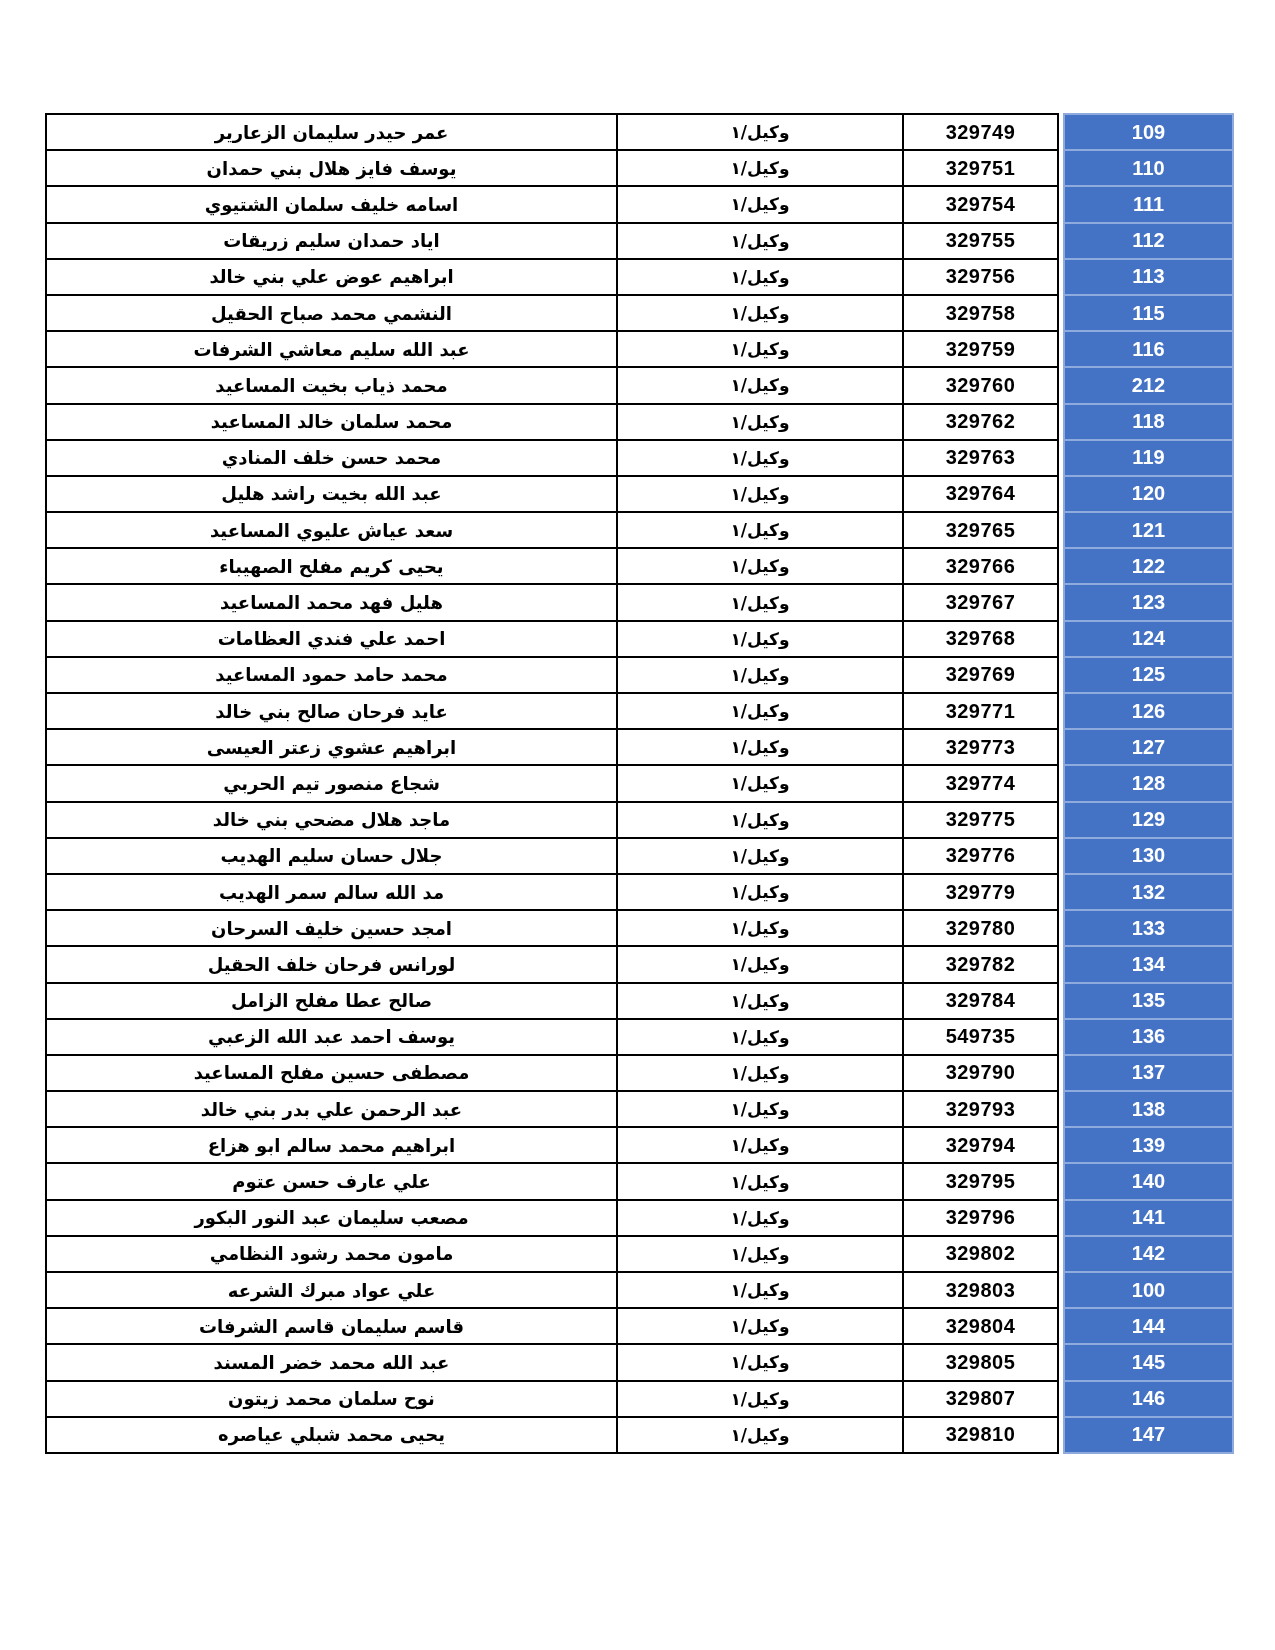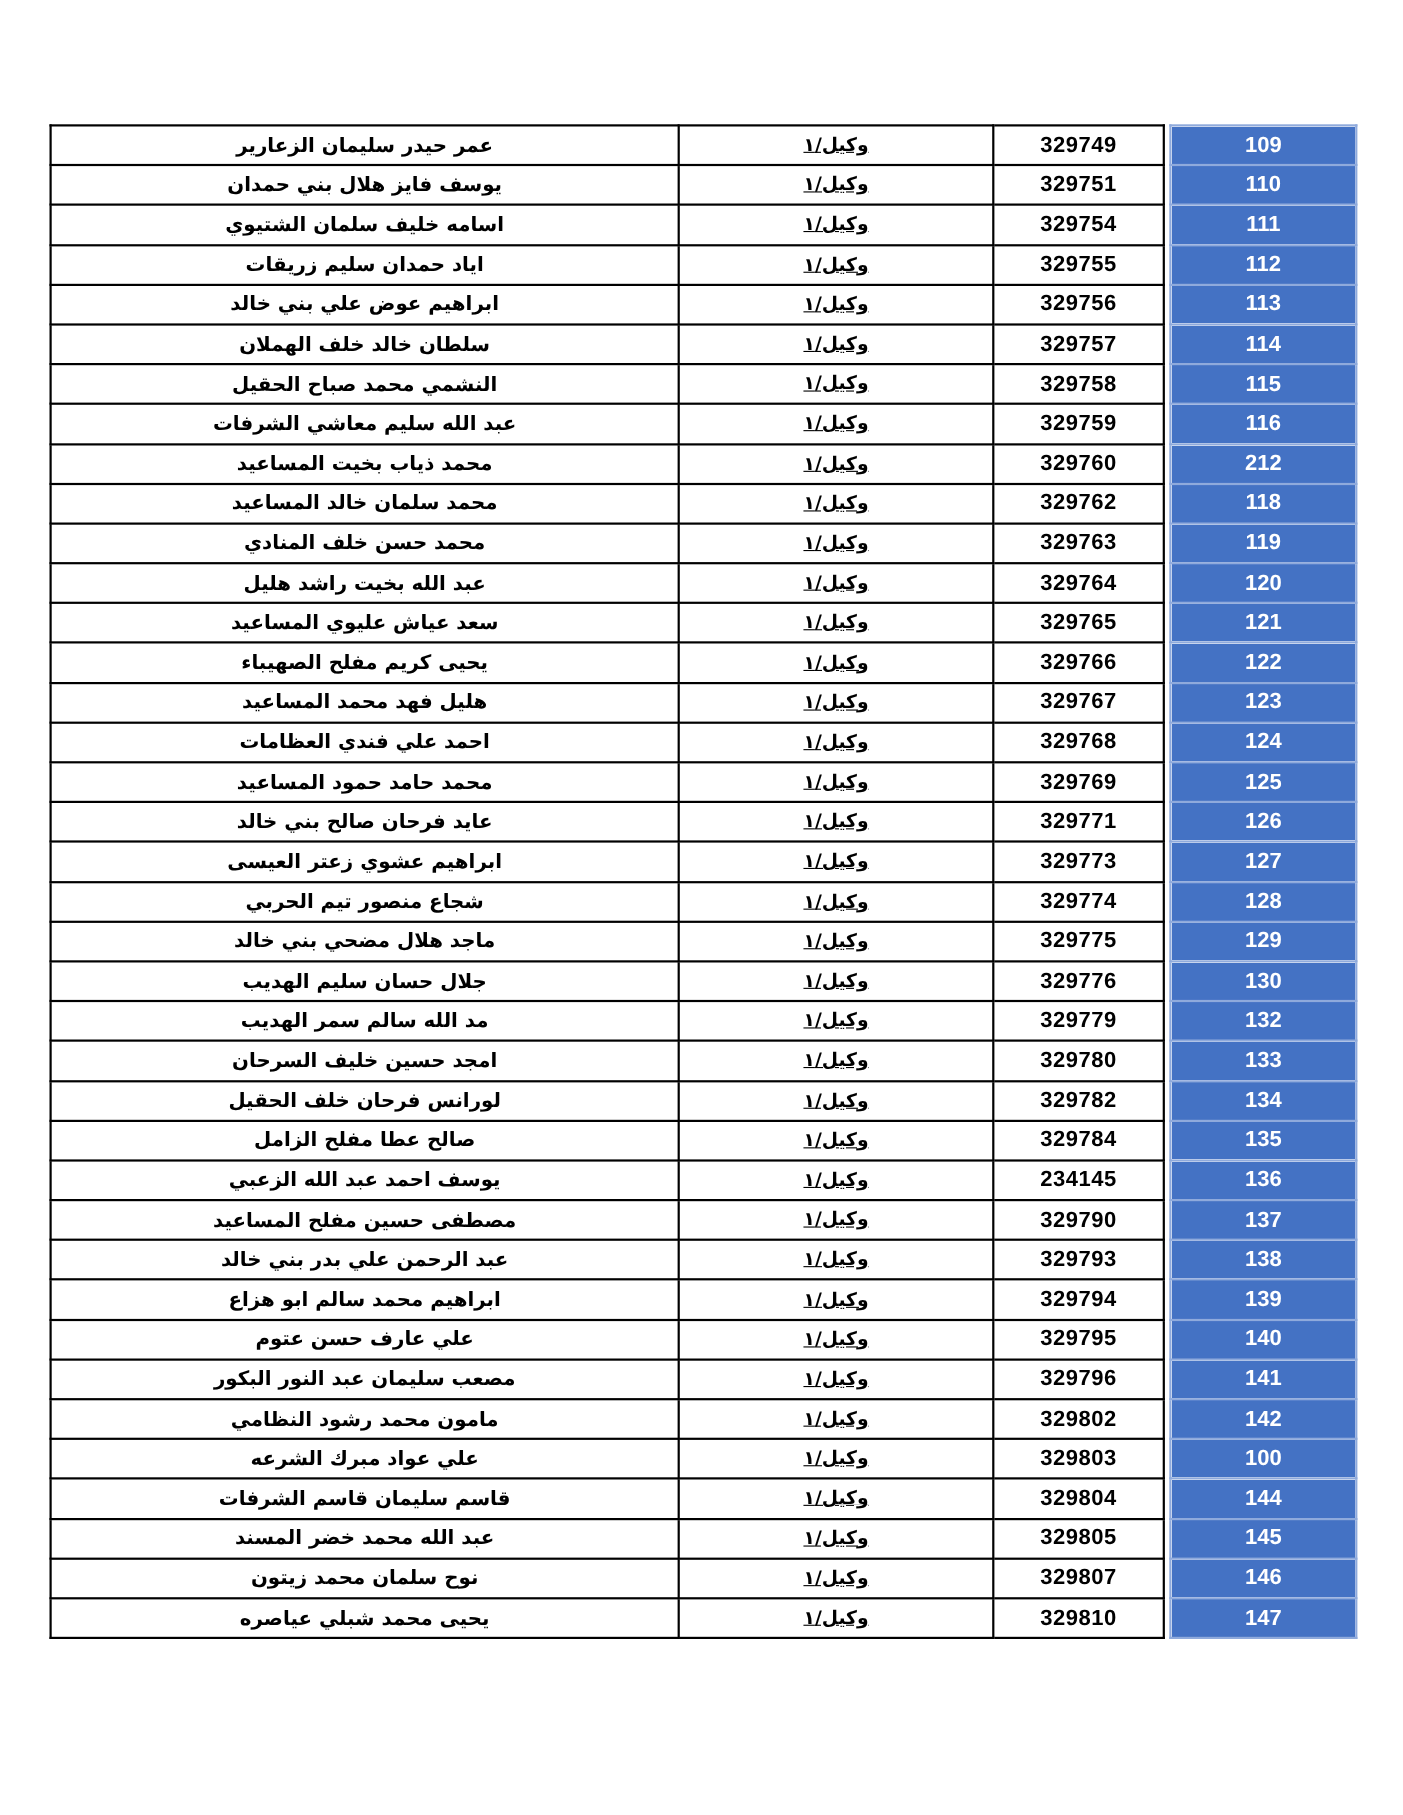--- a/index.html
+++ b/index.html
@@ -51,21 +51,20 @@
     direction: rtl;
     font-weight: bold;
     font-size: 18px;
     font-family: "DejaVu Sans", sans-serif;
   }
   td.cell-rank {
     direction: rtl;
     font-weight: bold;
     font-size: 17px;
     font-family: "DejaVu Sans", sans-serif;
-    text-decoration: underline;
   }
   td.cell-num {
     font-weight: bold;
     font-size: 20px;
     letter-spacing: 0.5px;
     font-family: "Liberation Sans", sans-serif;
     margin-top: 41px;
   }
   td.cell-gap {
     border: none;
@@ -122,27 +121,20 @@
     <td class="cell-idx">112</td>
   </tr>
         <tr>
     <td class="cell-name">ابراهيم عوض علي بني خالد</td>
     <td class="cell-rank">وكيل/١</td>
     <td class="cell-num">329756</td>
     <td class="cell-gap"></td>
     <td class="cell-idx">113</td>
   </tr>
         <tr>
-    <td class="cell-name">سلطان خالد خلف الهملان</td>
-    <td class="cell-rank">وكيل/١</td>
-    <td class="cell-num">329757</td>
-    <td class="cell-gap"></td>
-    <td class="cell-idx">114</td>
-  </tr>
-        <tr>
     <td class="cell-name">النشمي محمد صباح الحقيل</td>
     <td class="cell-rank">وكيل/١</td>
     <td class="cell-num">329758</td>
     <td class="cell-gap"></td>
     <td class="cell-idx">115</td>
   </tr>
         <tr>
     <td class="cell-name">عبد الله سليم معاشي الشرفات</td>
     <td class="cell-rank">وكيل/١</td>
     <td class="cell-num">329759</td>
@@ -271,21 +263,21 @@
         <tr>
     <td class="cell-name">صالح عطا مفلح الزامل</td>
     <td class="cell-rank">وكيل/١</td>
     <td class="cell-num">329784</td>
     <td class="cell-gap"></td>
     <td class="cell-idx">135</td>
   </tr>
         <tr>
     <td class="cell-name">يوسف احمد عبد الله الزعبي</td>
     <td class="cell-rank">وكيل/١</td>
-    <td class="cell-num">234145</td>
+    <td class="cell-num">549735</td>
     <td class="cell-gap"></td>
     <td class="cell-idx">136</td>
   </tr>
         <tr>
     <td class="cell-name">مصطفى حسين مفلح المساعيد</td>
     <td class="cell-rank">وكيل/١</td>
     <td class="cell-num">329790</td>
     <td class="cell-gap"></td>
     <td class="cell-idx">137</td>
   </tr>

